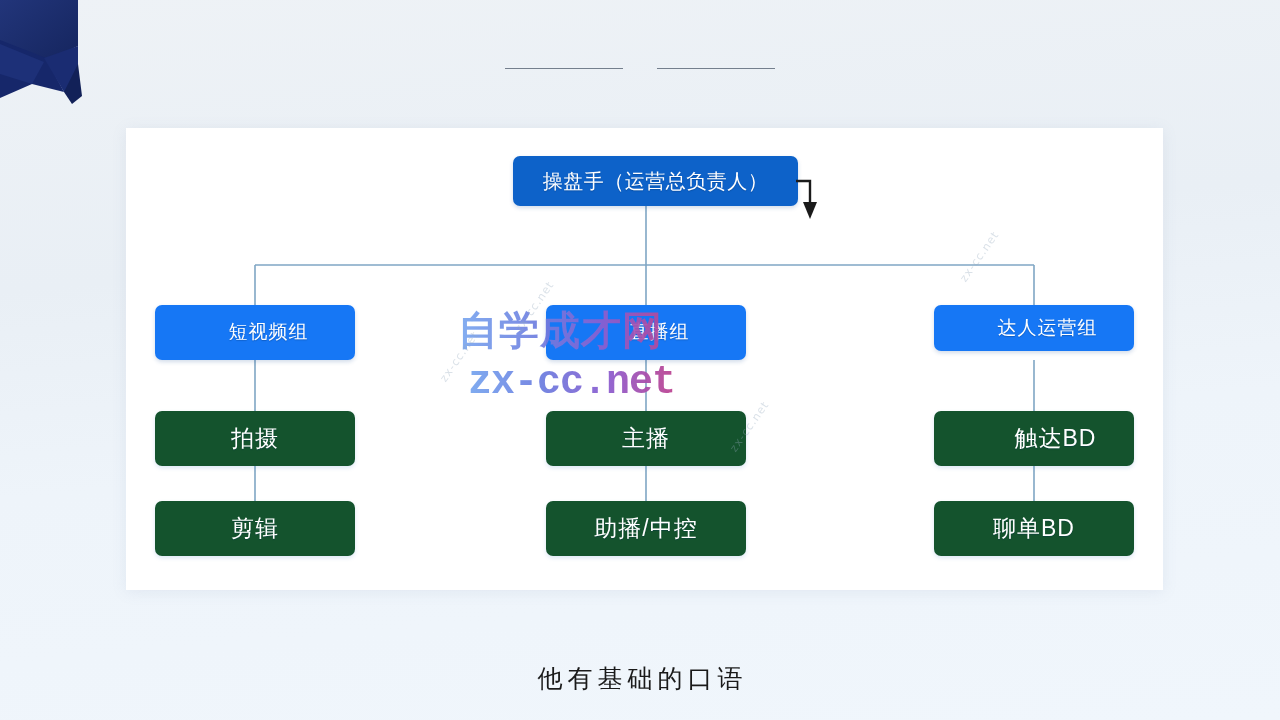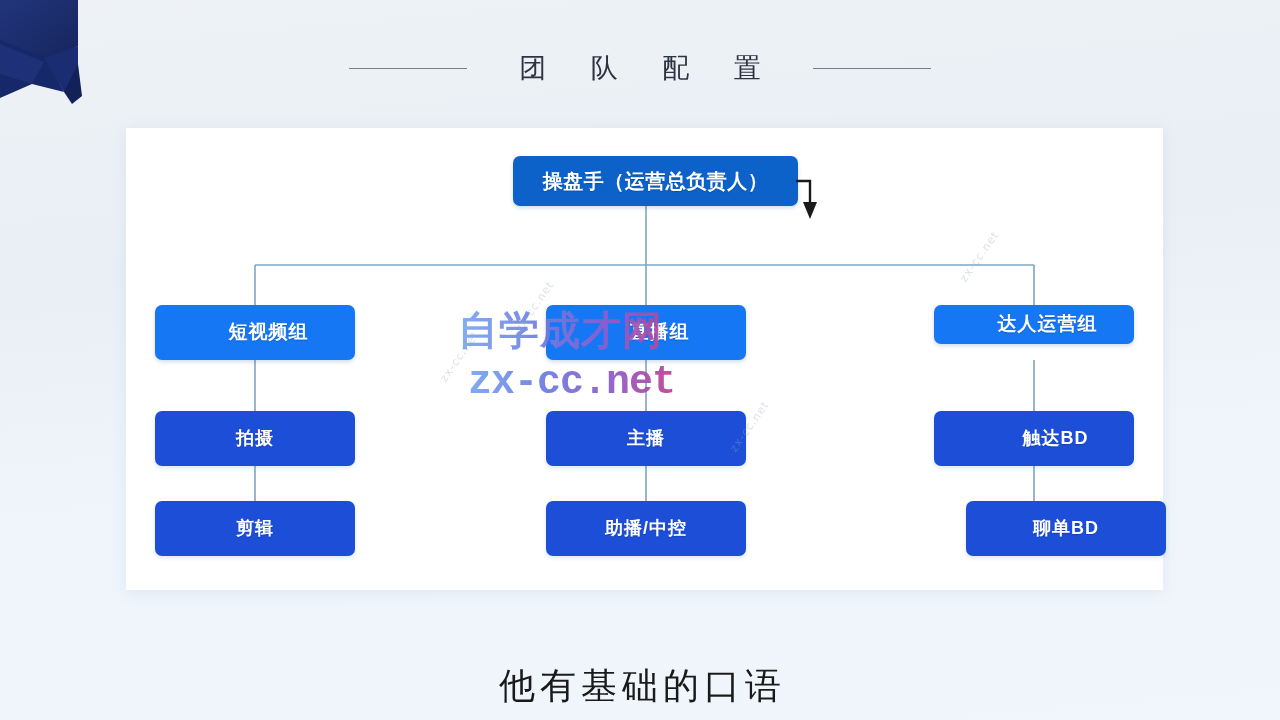--- a/index.html
+++ b/index.html
@@ -72,41 +72,41 @@
     width: 1037px; height: 462px;
   }
 
   .node {
     position: absolute;
     display: flex;
     align-items: center;
     justify-content: center;
     border-radius: 7px;
     color: #ffffff;
-    font-weight: bold;
+    font-weight: normal;
     text-align: center;
     box-sizing: border-box;
     text-shadow: 0 1px 1px rgba(0, 40, 90, .30);
     box-shadow: 0 2px 4px rgba(30, 80, 150, .20);
     line-height: 1.2;
   }
   .node.root {
     background: #0d62c9;
     font-size: 20px;
     letter-spacing: .5px;
   }
   .node.group {
     background: #1677f5;
     font-size: 19px;
     letter-spacing: 1px;
     padding-left: 27px;
   }
   .node.leaf {
-    background: #1d4ed8;
-    font-size: 18px;
+    background: #14532d;
+    font-size: 23px;
     letter-spacing: 1px;
     box-shadow: 0 2px 4px rgba(60, 130, 200, .18);
   }
 
   
   .pointer {
     position: absolute;
     left: 795px; top: 178px;
     width: 26px; height: 42px;
   }
@@ -152,21 +152,21 @@
     pointer-events: none;
   }
 
   
   .caption {
     position: absolute;
     left: 0; top: 662px;
     width: 1280px;
     text-align: center;
     font-family: "DejaVu Serif", "Liberation Serif", serif;
-    font-size: 36px;
+    font-size: 25px;
     color: #1a1a1a;
     letter-spacing: 5px;
     text-indent: 5px;
     white-space: nowrap;
   }
 </style>
 </head>
 <body>
 
 <div class="ribbon-wrap">
@@ -184,21 +184,20 @@
     <polygon points="0,0 78,0 78,46 44,62 0,44" fill="url(#navy1)"></polygon>
     <polygon points="0,40 46,58 64,92 32,84 0,98" fill="#16276a"></polygon>
     <polygon points="44,58 78,46 78,92 64,92" fill="#1a2c72"></polygon>
     <polygon points="0,44 44,62 32,84 0,74" fill="#1d3078"></polygon>
     <polygon points="64,92 78,64 82,96 72,104" fill="#122158"></polygon>
   </svg>
 </div>
 
 <div class="header">
   <div class="rule"></div>
-  <div class="page-title">团 队 配 置</div>
   <div class="rule"></div>
 </div>
 
 <div class="card"></div>
 
 <div class="chart">
 
   <svg class="svg-links" viewBox="0 0 1037 462">
     <g stroke="#7fa6c4" stroke-width="1.6" fill="none">
 
@@ -223,42 +222,42 @@
   <div class="node root" style="left:387px; top:28px; width:285px; height:50px;">
     <span>操盘手（运营总负责人）</span>
   </div>
 
   <div class="node group" style="left:29px; top:177px; width:200px; height:55px;">
     <span>短视频组</span>
   </div>
   <div class="node group" style="left:420px; top:177px; width:200px; height:55px;">
     <span>直播组</span>
   </div>
-  <div class="node group" style="left:808px; top:177px; width:200px; height:39px;">
+  <div class="node group" style="left:808px; top:177px; width:200px; height:46px;">
     <span>达人运营组</span>
   </div>
 
   <div class="node leaf" style="left:29px; top:283px; width:200px; height:55px;">
     <span>拍摄</span>
   </div>
   <div class="node leaf" style="left:29px; top:373px; width:200px; height:55px;">
     <span>剪辑</span>
   </div>
 
   <div class="node leaf" style="left:420px; top:373px; width:200px; height:55px;">
     <span>助播/中控</span>
   </div>
   <div class="node leaf" style="left:420px; top:283px; width:200px; height:55px;">
     <span>主播</span>
   </div>
 
   <div class="node leaf" style="left:808px; top:283px; width:200px; height:55px;padding-left:43px;">
     <span>触达BD</span>
   </div>
-  <div class="node leaf" style="left:808px; top:373px; width:200px; height:55px;margin-left:32px;">
+  <div class="node leaf" style="left:808px; top:373px; width:200px; height:55px;">
     <span>聊单BD</span>
   </div>
 </div>
 
 <div class="pointer">
   <svg width="26" height="42" viewBox="0 0 26 42">
     <path d="M1,3 L15,3 L15,26" stroke="#1a1a1a" stroke-width="2.4" fill="none"></path>
     <polygon points="8,24 22,24 15,41" fill="#1a1a1a"></polygon>
   </svg>
 </div>

